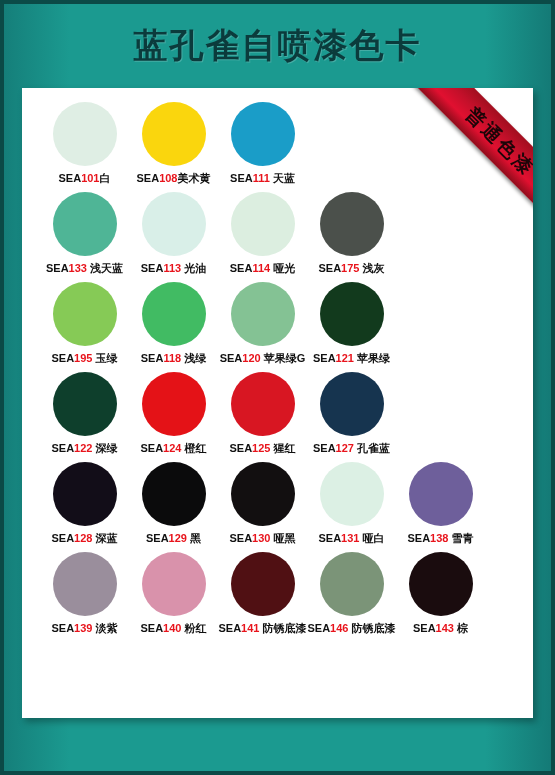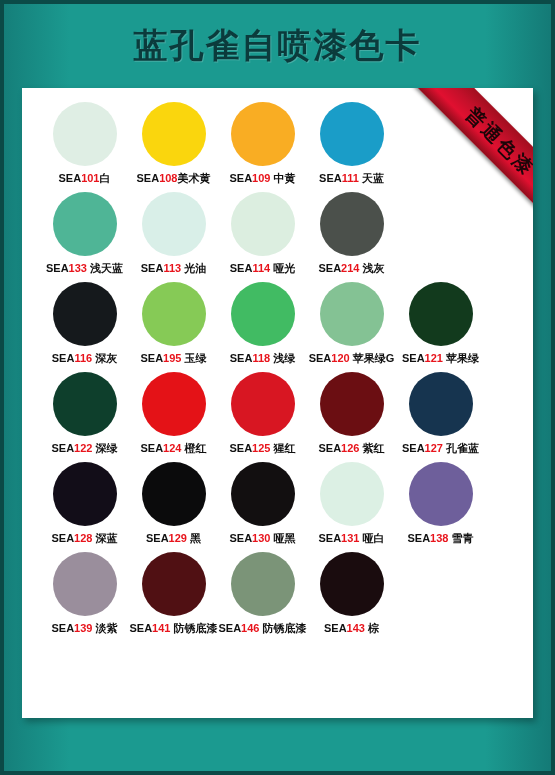--- a/index.html
+++ b/index.html
@@ -168,51 +168,43 @@
           <div class="row cols-4">
             <div class="swatch-cell">
               <span class="dot" title="#dfeee4" style="background: rgb(223, 238, 228);"></span>
               <div class="caption"><span class="cap-prefix">SEA</span><span class="cap-code">101</span><span class="cap-name">白</span></div>
             </div>
             <div class="swatch-cell">
               <span class="dot" title="#fad60d" style="background: rgb(250, 214, 13);"></span>
               <div class="caption"><span class="cap-prefix">SEA</span><span class="cap-code">108</span><span class="cap-name">美术黄</span></div>
             </div>
             <div class="swatch-cell">
-              <span class="dot" title="#f9ad23" style="background: rgb(249, 173, 35);"></span>
-              <div class="caption"><span class="cap-prefix">SEA</span><span class="cap-code">109</span><span class="cap-name"> 中黄</span></div>
-            </div>
-            <div class="swatch-cell">
               <span class="dot" title="#1a9dc8" style="background: rgb(26, 157, 200);"></span>
               <div class="caption"><span class="cap-prefix">SEA</span><span class="cap-code">111</span><span class="cap-name"> 天蓝</span></div>
             </div>
           </div>
           <div class="row cols-4">
             <div class="swatch-cell">
               <span class="dot" title="#4fb596" style="background: rgb(79, 181, 150);"></span>
               <div class="caption"><span class="cap-prefix">SEA</span><span class="cap-code">133</span><span class="cap-name"> 浅天蓝</span></div>
             </div>
             <div class="swatch-cell">
               <span class="dot" title="#d9efe8" style="background: rgb(217, 239, 232);"></span>
               <div class="caption"><span class="cap-prefix">SEA</span><span class="cap-code">113</span><span class="cap-name"> 光油</span></div>
             </div>
             <div class="swatch-cell">
               <span class="dot" title="#dceee0" style="background: rgb(220, 238, 224);"></span>
               <div class="caption"><span class="cap-prefix">SEA</span><span class="cap-code">114</span><span class="cap-name"> 哑光</span></div>
             </div>
             <div class="swatch-cell">
               <span class="dot" title="#4b504b" style="background: rgb(75, 80, 75);"></span>
-              <div class="caption"><span class="cap-prefix">SEA</span><span class="cap-code">214</span><span class="cap-name"> 浅灰</span></div>
-            </div>
-          </div>
-          <div class="row cols-5">
-            <div class="swatch-cell">
-              <span class="dot" title="#15191c" style="background: rgb(21, 25, 28);"></span>
-              <div class="caption"><span class="cap-prefix">SEA</span><span class="cap-code">116</span><span class="cap-name"> 深灰</span></div>
-            </div>
+              <div class="caption"><span class="cap-prefix">SEA</span><span class="cap-code">175</span><span class="cap-name"> 浅灰</span></div>
+            </div>
+          </div>
+          <div class="row cols-5">
             <div class="swatch-cell">
               <span class="dot" title="#86ca56" style="background: rgb(134, 202, 86);"></span>
               <div class="caption"><span class="cap-prefix">SEA</span><span class="cap-code">195</span><span class="cap-name"> 玉绿</span></div>
             </div>
             <div class="swatch-cell">
               <span class="dot" title="#41bb63" style="background: rgb(65, 187, 99);"></span>
               <div class="caption"><span class="cap-prefix">SEA</span><span class="cap-code">118</span><span class="cap-name"> 浅绿</span></div>
             </div>
             <div class="swatch-cell">
               <span class="dot" title="#84c294" style="background: rgb(132, 194, 148);"></span>
@@ -230,24 +222,20 @@
             </div>
             <div class="swatch-cell">
               <span class="dot" title="#e41217" style="background: rgb(228, 18, 23);"></span>
               <div class="caption"><span class="cap-prefix">SEA</span><span class="cap-code">124</span><span class="cap-name"> 橙红</span></div>
             </div>
             <div class="swatch-cell">
               <span class="dot" title="#d81622" style="background: rgb(216, 22, 34);"></span>
               <div class="caption"><span class="cap-prefix">SEA</span><span class="cap-code">125</span><span class="cap-name"> 猩红</span></div>
             </div>
             <div class="swatch-cell">
-              <span class="dot" title="#6b0e12" style="background: rgb(107, 14, 18);"></span>
-              <div class="caption"><span class="cap-prefix">SEA</span><span class="cap-code">126</span><span class="cap-name"> 紫红</span></div>
-            </div>
-            <div class="swatch-cell">
               <span class="dot" title="#16344f" style="background: rgb(22, 52, 79);"></span>
               <div class="caption"><span class="cap-prefix">SEA</span><span class="cap-code">127</span><span class="cap-name"> 孔雀蓝</span></div>
             </div>
           </div>
           <div class="row cols-5">
             <div class="swatch-cell">
               <span class="dot" title="#120d18" style="background: rgb(18, 13, 24);"></span>
               <div class="caption"><span class="cap-prefix">SEA</span><span class="cap-code">128</span><span class="cap-name"> 深蓝</span></div>
             </div>
             <div class="swatch-cell">
@@ -264,20 +252,24 @@
             </div>
             <div class="swatch-cell">
               <span class="dot" title="#6e5f9b" style="background: rgb(110, 95, 155);"></span>
               <div class="caption"><span class="cap-prefix">SEA</span><span class="cap-code">138</span><span class="cap-name"> 雪青</span></div>
             </div>
           </div>
           <div class="row cols-5">
             <div class="swatch-cell">
               <span class="dot" title="#9a8e9c" style="background: rgb(154, 142, 156);"></span>
               <div class="caption"><span class="cap-prefix">SEA</span><span class="cap-code">139</span><span class="cap-name"> 淡紫</span></div>
+            </div>
+            <div class="swatch-cell">
+              <span class="dot" title="#d992ab" style="background: rgb(217, 146, 171);"></span>
+              <div class="caption"><span class="cap-prefix">SEA</span><span class="cap-code">140</span><span class="cap-name"> 粉红</span></div>
             </div>
             <div class="swatch-cell">
               <span class="dot" title="#501013" style="background: rgb(80, 16, 19);"></span>
               <div class="caption"><span class="cap-prefix">SEA</span><span class="cap-code">141</span><span class="cap-name"> 防锈底漆</span></div>
             </div>
             <div class="swatch-cell">
               <span class="dot" title="#7b9478" style="background: rgb(123, 148, 120);"></span>
               <div class="caption"><span class="cap-prefix">SEA</span><span class="cap-code">146</span><span class="cap-name"> 防锈底漆</span></div>
             </div>
             <div class="swatch-cell">

